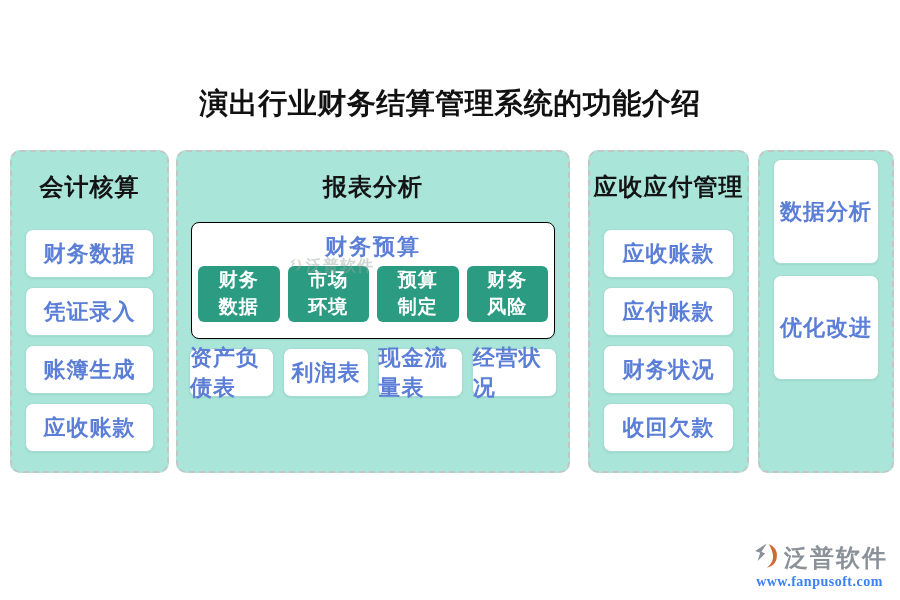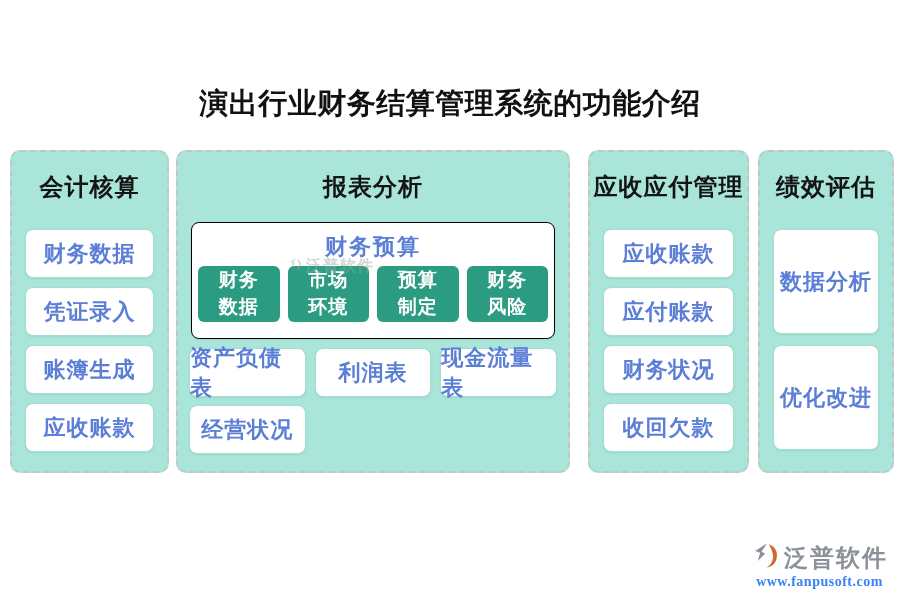--- a/index.html
+++ b/index.html
@@ -110,21 +110,21 @@
     align-items: center;
     justify-content: center;
     text-align: center;
     padding: 0 20px;
     letter-spacing: 1px;
   }
   .report-grid {
     width: calc(100% - 22px);
     margin-top: 9px;
     display: grid;
-    grid-template-columns: 1fr 1fr 1fr;
+    grid-template-columns: 1fr 1fr 1fr 1fr;
     gap: 8px 9px;
   }
   .report-grid .item { height: 49px; }
 
   
   .watermark {
     position: absolute;
     left: 288px;
     top: 256px;
     display: flex;
@@ -206,21 +206,20 @@
     <div class="panel-header">应收应付管理</div>
     <div class="col-items">
       <div class="item">应收账款</div>
       <div class="item">应付账款</div>
       <div class="item">财务状况</div>
       <div class="item">收回欠款</div>
     </div>
   </section>
 
   <section class="panel panel-col4">
-    <div class="panel-header">绩效评估</div>
     <div class="col-items col-items-tall">
       <div class="item">数据分析</div>
       <div class="item">优化改进</div>
     </div>
   </section>
 
   <div class="watermark">
     <span>
       <svg width="15" height="15" viewBox="0 0 36 36" aria-hidden="true">
         <path d="M19 3 L5 12 L11 14 L8 24 L17 15 L12.5 13 Z" fill="#93a7a2"></path>

